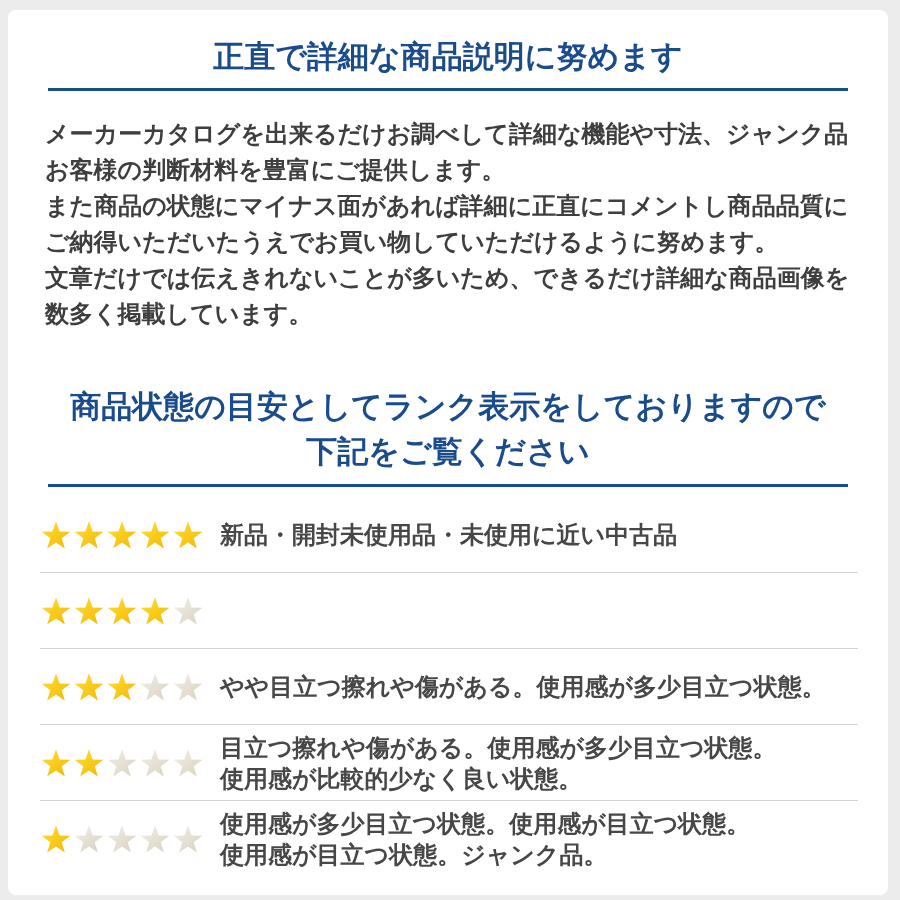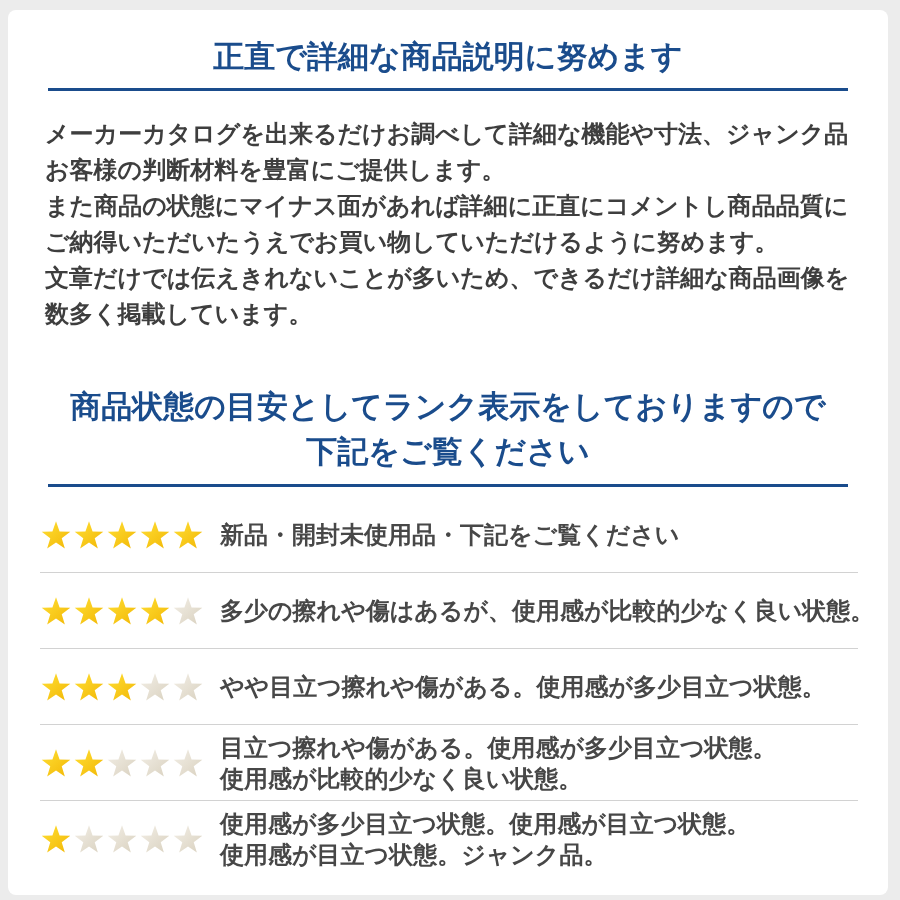--- a/index.html
+++ b/index.html
@@ -141,53 +141,50 @@
               <path d="M17 1 L20.8 11.8 L32.2 12.1 L23.1 19 L26.4 29.9 L17 23.4 L7.6 29.9 L10.9 19 L1.8 12.1 L13.2 11.8 Z" fill="url(#gradOn)"></path>
             </svg>
           </span>
           <span class="star">
             <svg width="32" height="30" viewBox="0 0 34 31">
               <path d="M17 1 L20.8 11.8 L32.2 12.1 L23.1 19 L26.4 29.9 L17 23.4 L7.6 29.9 L10.9 19 L1.8 12.1 L13.2 11.8 Z" fill="url(#gradOn)"></path>
             </svg>
           </span>
         </div>
         <div class="rank-text">
-          <div>新品・開封未使用品・下記をご覧ください</div>
-        </div>
-      </div>
-      <div class="rank-row">
-        <div class="stars">
-          <span class="star">
-            <svg width="32" height="30" viewBox="0 0 34 31">
-              <path d="M17 1 L20.8 11.8 L32.2 12.1 L23.1 19 L26.4 29.9 L17 23.4 L7.6 29.9 L10.9 19 L1.8 12.1 L13.2 11.8 Z" fill="url(#gradOn)"></path>
-            </svg>
-          </span>
-          <span class="star">
-            <svg width="32" height="30" viewBox="0 0 34 31">
-              <path d="M17 1 L20.8 11.8 L32.2 12.1 L23.1 19 L26.4 29.9 L17 23.4 L7.6 29.9 L10.9 19 L1.8 12.1 L13.2 11.8 Z" fill="url(#gradOn)"></path>
-            </svg>
-          </span>
-          <span class="star">
-            <svg width="32" height="30" viewBox="0 0 34 31">
-              <path d="M17 1 L20.8 11.8 L32.2 12.1 L23.1 19 L26.4 29.9 L17 23.4 L7.6 29.9 L10.9 19 L1.8 12.1 L13.2 11.8 Z" fill="url(#gradOn)"></path>
-            </svg>
-          </span>
-          <span class="star">
-            <svg width="32" height="30" viewBox="0 0 34 31">
-              <path d="M17 1 L20.8 11.8 L32.2 12.1 L23.1 19 L26.4 29.9 L17 23.4 L7.6 29.9 L10.9 19 L1.8 12.1 L13.2 11.8 Z" fill="url(#gradOn)"></path>
-            </svg>
-          </span>
-          <span class="star">
-            <svg width="32" height="30" viewBox="0 0 34 31">
-              <path d="M17 1 L20.8 11.8 L32.2 12.1 L23.1 19 L26.4 29.9 L17 23.4 L7.6 29.9 L10.9 19 L1.8 12.1 L13.2 11.8 Z" fill="url(#gradOff)"></path>
-            </svg>
-          </span>
-        </div>
-        <div class="rank-text">
-          <div>多少の擦れや傷はあるが、使用感が比較的少なく良い状態。</div>
+          <div>新品・開封未使用品・未使用に近い中古品</div>
+        </div>
+      </div>
+      <div class="rank-row">
+        <div class="stars">
+          <span class="star">
+            <svg width="32" height="30" viewBox="0 0 34 31">
+              <path d="M17 1 L20.8 11.8 L32.2 12.1 L23.1 19 L26.4 29.9 L17 23.4 L7.6 29.9 L10.9 19 L1.8 12.1 L13.2 11.8 Z" fill="url(#gradOn)"></path>
+            </svg>
+          </span>
+          <span class="star">
+            <svg width="32" height="30" viewBox="0 0 34 31">
+              <path d="M17 1 L20.8 11.8 L32.2 12.1 L23.1 19 L26.4 29.9 L17 23.4 L7.6 29.9 L10.9 19 L1.8 12.1 L13.2 11.8 Z" fill="url(#gradOn)"></path>
+            </svg>
+          </span>
+          <span class="star">
+            <svg width="32" height="30" viewBox="0 0 34 31">
+              <path d="M17 1 L20.8 11.8 L32.2 12.1 L23.1 19 L26.4 29.9 L17 23.4 L7.6 29.9 L10.9 19 L1.8 12.1 L13.2 11.8 Z" fill="url(#gradOn)"></path>
+            </svg>
+          </span>
+          <span class="star">
+            <svg width="32" height="30" viewBox="0 0 34 31">
+              <path d="M17 1 L20.8 11.8 L32.2 12.1 L23.1 19 L26.4 29.9 L17 23.4 L7.6 29.9 L10.9 19 L1.8 12.1 L13.2 11.8 Z" fill="url(#gradOn)"></path>
+            </svg>
+          </span>
+          <span class="star">
+            <svg width="32" height="30" viewBox="0 0 34 31">
+              <path d="M17 1 L20.8 11.8 L32.2 12.1 L23.1 19 L26.4 29.9 L17 23.4 L7.6 29.9 L10.9 19 L1.8 12.1 L13.2 11.8 Z" fill="url(#gradOff)"></path>
+            </svg>
+          </span>
         </div>
       </div>
       <div class="rank-row">
         <div class="stars">
           <span class="star">
             <svg width="32" height="30" viewBox="0 0 34 31">
               <path d="M17 1 L20.8 11.8 L32.2 12.1 L23.1 19 L26.4 29.9 L17 23.4 L7.6 29.9 L10.9 19 L1.8 12.1 L13.2 11.8 Z" fill="url(#gradOn)"></path>
             </svg>
           </span>
           <span class="star">

